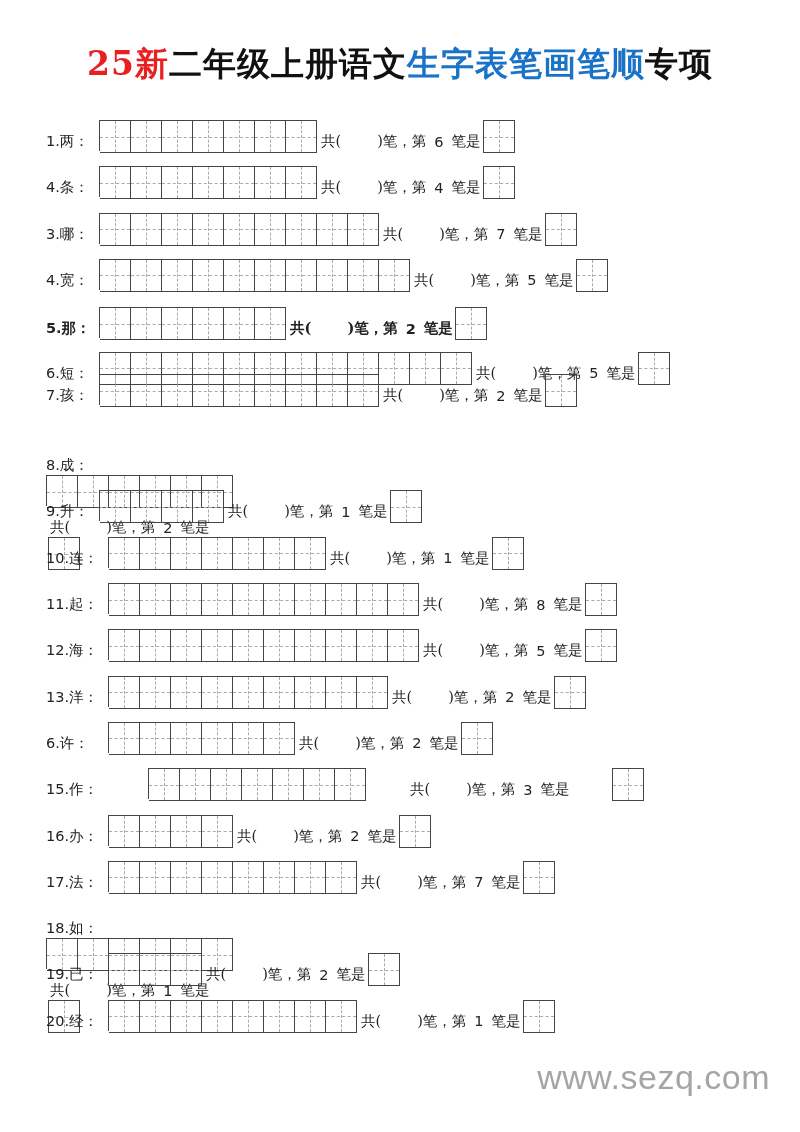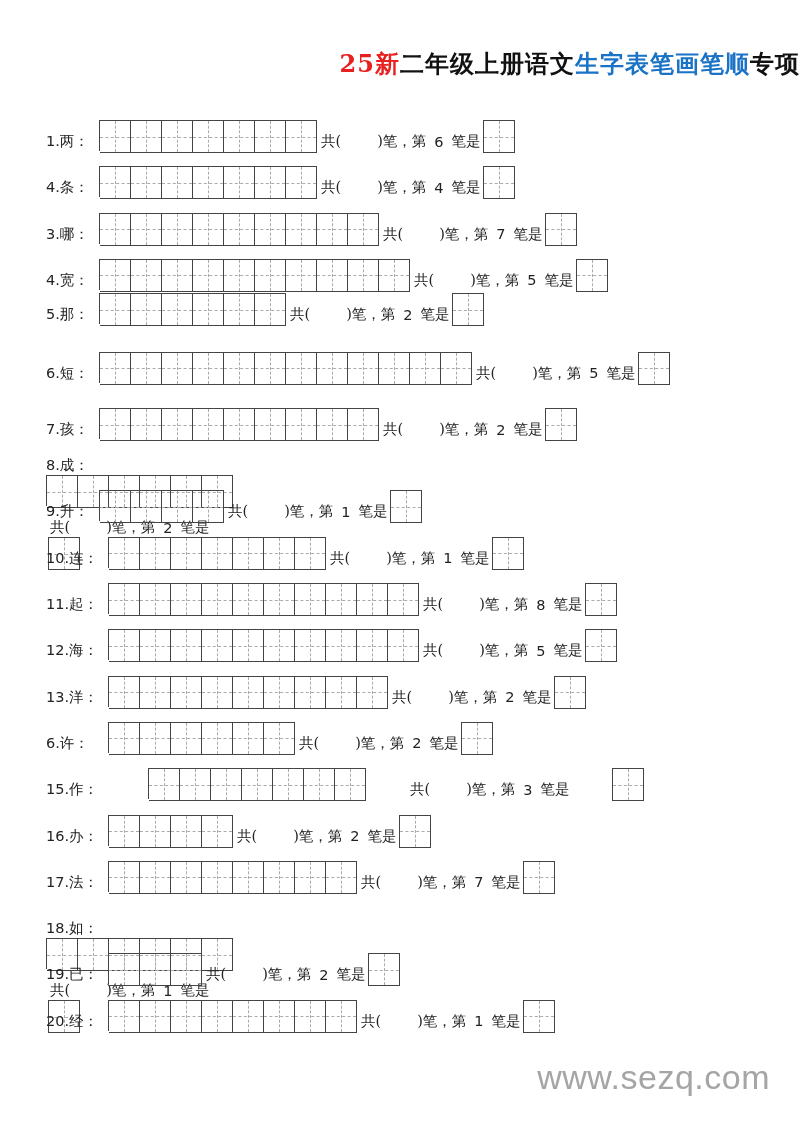--- a/index.html
+++ b/index.html
@@ -1,20 +1,20 @@
 <!DOCTYPE html>
 <html><head>
 <meta charset="utf-8">
 <style>
   html, body { margin: 0; padding: 0; background: #ffffff; }
   body { width: 800px; height: 1132px; position: relative; overflow: hidden;
          font-family: "DejaVu Sans", "Liberation Sans", sans-serif; color: #222; }
-  .title { position: absolute; top: 40px; left: 0; width: 800px; text-align: right;
+  .title { position: absolute; top: 40px; left: 0; width: 800px; text-align: center;
            font-family: "DejaVu Serif", "Liberation Serif", serif; font-weight: bold;
-           font-size: 24px; letter-spacing: 1px; white-space: nowrap; line-height: 48px; }
+           font-size: 33px; letter-spacing: 1px; white-space: nowrap; line-height: 48px; }
   .title .red { color: #e8201f; }
   .title .black { color: #111111; }
   .title .blue { color: #1a73c6; }
   .row { position: absolute; left: 46px; height: 32px; display: flex; align-items: flex-start; white-space: nowrap; }
   .label { font-size: 14.5px; color: #222; display: inline-block; margin-top: 12px; }
   .label.one { width: 53px; }
   .label.two { width: 62px; }
   .grid { display: flex; border-left: 1.5px solid #444; height: 31px; }
   .cell { width: 30px; height: 31px; box-sizing: content-box; border-top: 1.5px solid #444;
           border-bottom: 1.5px solid #444; border-right: 1.5px solid #444; position: relative; }
@@ -125,21 +125,21 @@
         <span>共(</span>
         <span class="blank"></span>
         <span>)笔，第</span>
         <span class="num">5</span>
         <span>笔是</span>
       </span>
       <div class="answer">
         <div class="cell"></div>
       </div>
     </div>
-    <div class="row" style="top: 293px;">
+    <div class="row" style="top: 307px; font-weight: bold;">
       <span class="label one">5.那：</span>
       <div class="grid">
         <div class="cell"></div>
         <div class="cell"></div>
         <div class="cell"></div>
         <div class="cell"></div>
         <div class="cell"></div>
         <div class="cell"></div>
       </div>
       <span class="q">
@@ -173,21 +173,21 @@
         <span>共(</span>
         <span class="blank"></span>
         <span>)笔，第</span>
         <span class="num">5</span>
         <span>笔是</span>
       </span>
       <div class="answer">
         <div class="cell"></div>
       </div>
     </div>
-    <div class="row" style="top: 408px;">
+    <div class="row" style="top: 374px;">
       <span class="label one">7.孩：</span>
       <div class="grid">
         <div class="cell"></div>
         <div class="cell"></div>
         <div class="cell"></div>
         <div class="cell"></div>
         <div class="cell"></div>
         <div class="cell"></div>
         <div class="cell"></div>
         <div class="cell"></div>

